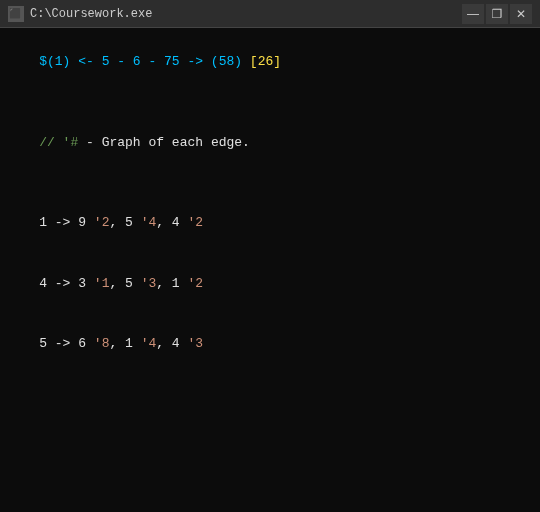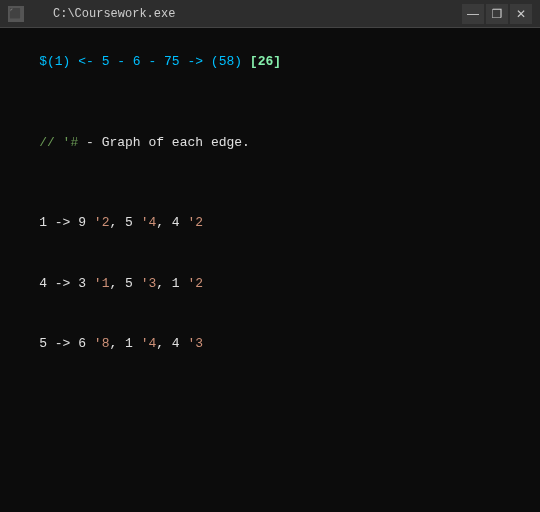--- a/index.html
+++ b/index.html
@@ -83,31 +83,31 @@
       background: #555;
     }
 
     .line {
       line-height: 1.55;
       white-space: pre;
     }
 
     .cyan { color: #00bfff; }
     .white { color: #e0e0e0; }
-    .yellow { color: #86efac; font-weight: bold; }
+    .yellow { color: #fde047; }
     .comment { color: #6a9955; }
     .orange { color: #ce9178; }
   </style>
 </head>
 <body>
 
 <div class="title-bar">
   <div class="title-bar-left">
     <span class="title-bar-icon">⬛</span>
-    <span style="color:#ccc;font-size:12px;margin-left:23px;">C:\Coursework.exe</span>
+    <span style="color:#ccc;font-size:12px;">C:\Coursework.exe</span>
   </div>
   <div class="title-bar-controls">
     <button class="tb-btn">—</button>
     <button class="tb-btn">❐</button>
     <button class="tb-btn close">✕</button>
   </div>
 </div>
 
 <div class="console-area">
 

